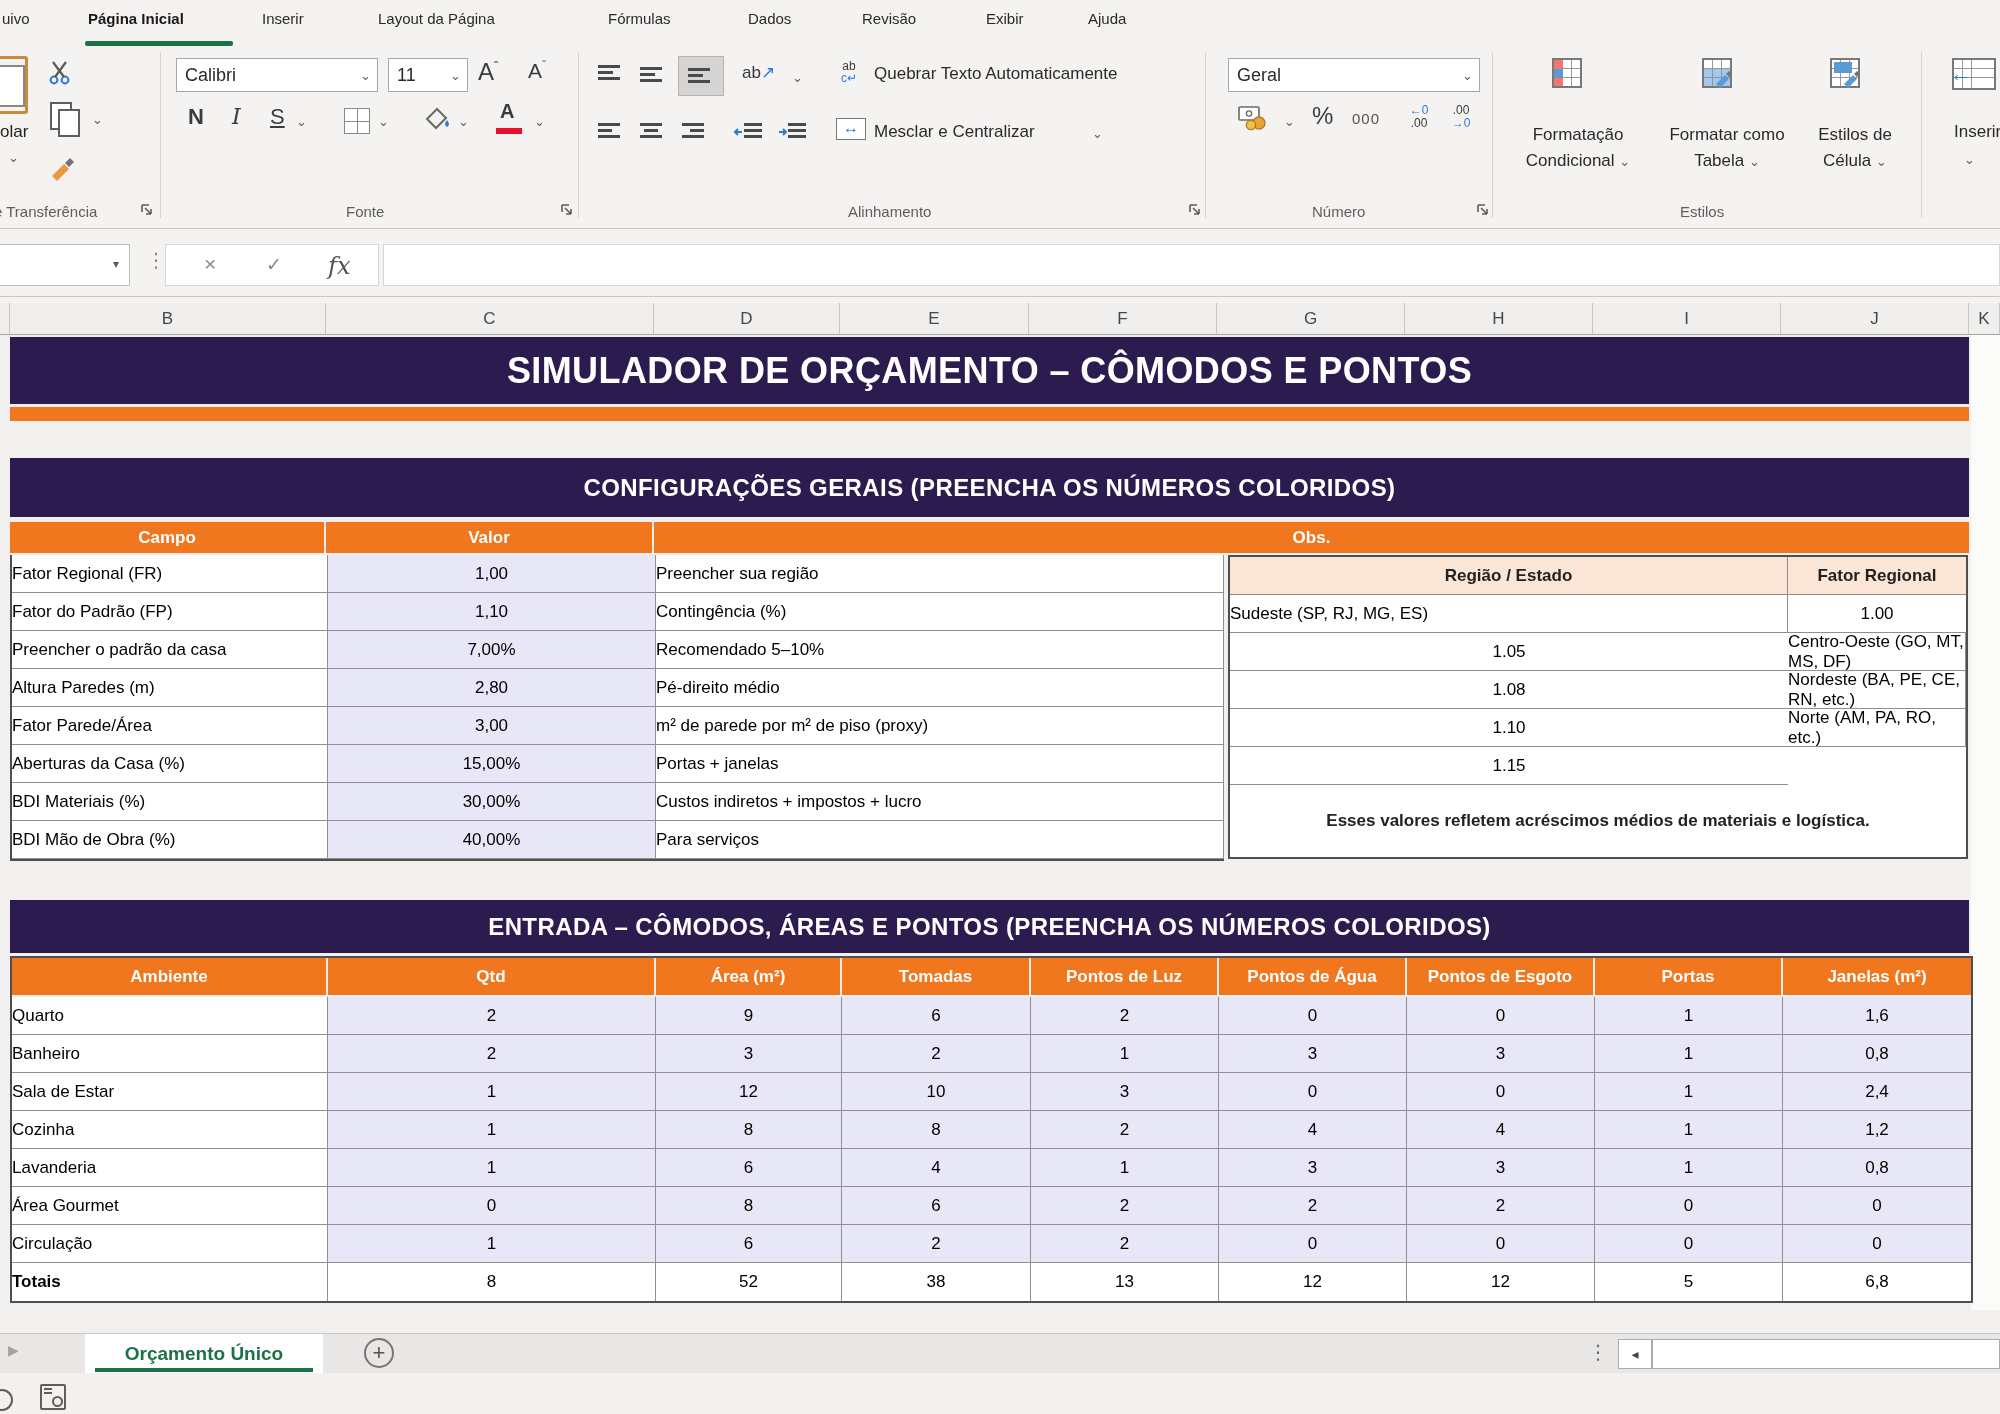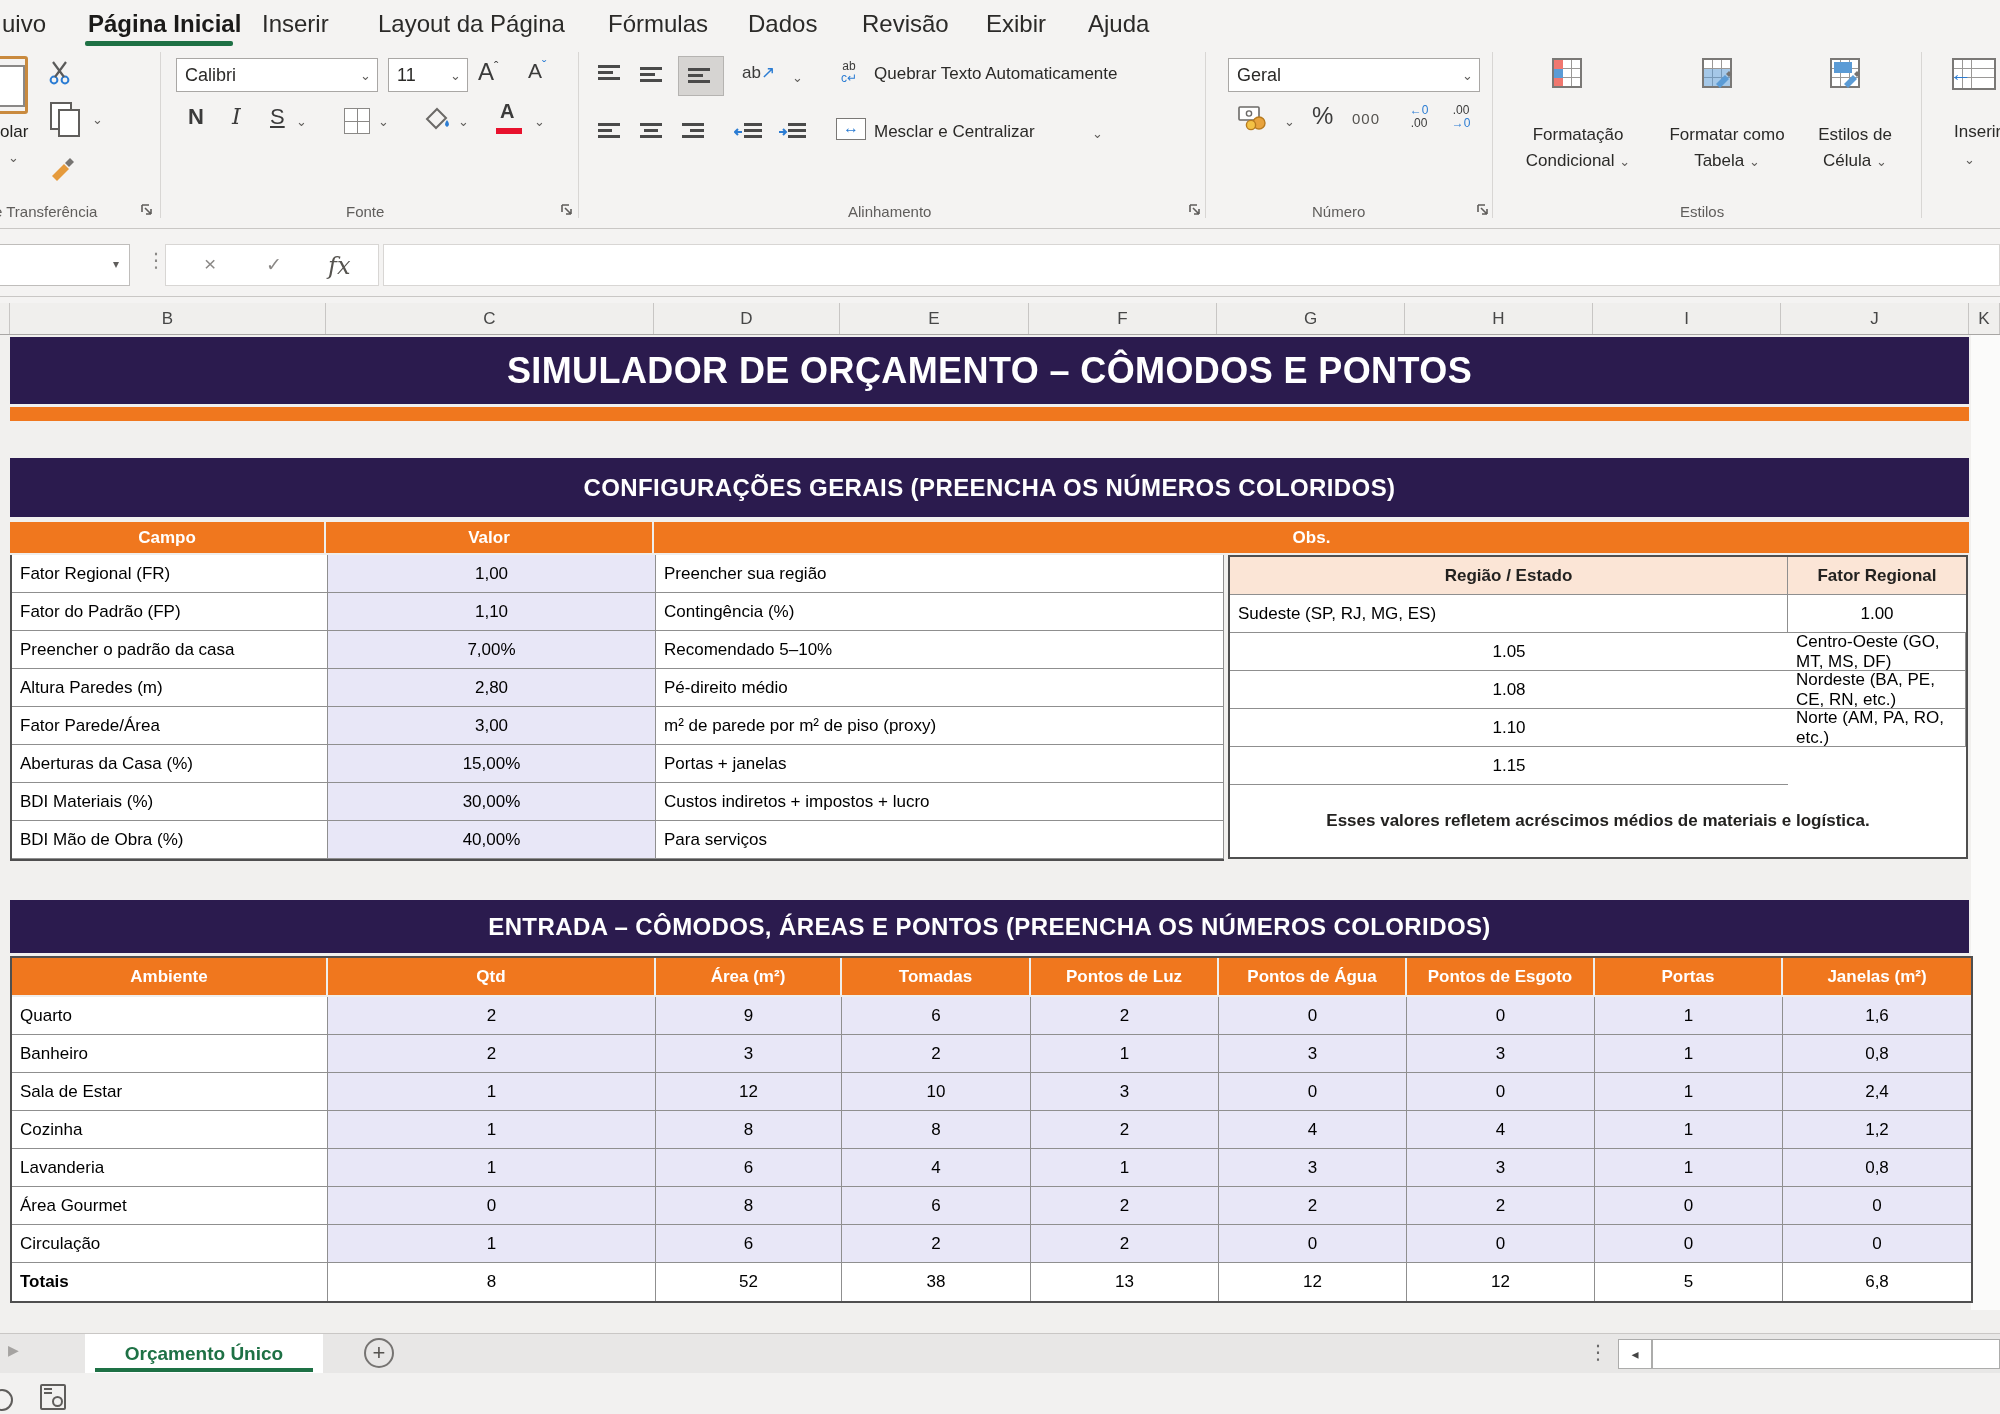--- a/index.html
+++ b/index.html
@@ -1,21 +1,21 @@
 <!DOCTYPE html>
 <html><head>
 <meta charset="utf-8">
 <style>
   html,body{margin:0;padding:0}
   body{width:2000px;height:1414px;position:relative;overflow:hidden;
        font-family:"Liberation Sans",sans-serif;background:#F1F0EE;color:#232220}
   .abs{position:absolute}
   
   #chrome{position:absolute;left:0;top:0;width:2000px;height:297px;background:#F4F3F2}
-  .tab{position:absolute;top:10px;font-size:24px;color:#2b2a28;white-space:nowrap;cursor:default}
+  .tab{position:absolute;top:10px;font-size:15px;color:#2b2a28;white-space:nowrap;cursor:default}
   .tab.active{font-weight:bold;color:#1b1a19}
   .tabuline{position:absolute;left:85px;top:41px;width:148px;height:5px;background:#1E7145;border-radius:2px}
   .vdiv{position:absolute;top:52px;height:166px;width:1px;background:#D8D6D4}
   .glabel{position:absolute;font-size:15px;color:#5f5d5b;white-space:nowrap}
   .wbox{position:absolute;background:#fff;border:1px solid #A9A7A5;box-sizing:border-box;
         display:flex;align-items:center;font-size:18px;color:#2b2a28}
   .wbox .tx{padding-left:8px;flex:1}
   .chev{font-size:13px;color:#5f5d5b}
   .lines{fill:#4a4a4a}
   .selbox{position:absolute;background:#D6D4D2;border:1px solid #B5B3B1;box-sizing:border-box;
@@ -32,21 +32,21 @@
   #fbar{position:absolute;left:0;top:230px;width:2000px;height:67px;background:#F4F3F2;border-bottom:1px solid #C9C7C5;box-sizing:border-box}
   #colstrip{position:absolute;left:0;top:297px;width:2000px;height:38px;background:#F4F3F2;border-bottom:1px solid #A8A6A4;box-sizing:border-box}
   .colh{position:absolute;top:6px;height:31px;background:#F0EFED;border-right:1px solid #C8C6C4;box-sizing:border-box;
         display:flex;align-items:center;justify-content:center;font-size:17px;color:#474747}
   
   #sheet{position:absolute;left:0;top:335px;width:1725px;height:998px;background:#F1F0EE}
   .band{position:absolute;left:10px;width:1959px;background:#2B1B4E;color:#fff;font-weight:bold;
         display:flex;align-items:center;justify-content:center;letter-spacing:.4px;text-align:center}
   .c{box-sizing:border-box;display:flex;align-items:center;font-size:17px;color:#000;
      border-right:1px solid #8f8f8f;border-bottom:1px solid #8f8f8f;background:#fff}
-  .lab{justify-content:flex-start;padding-left:8px}
+  .lab{justify-content:flex-start;}
   .num{justify-content:center}
   .lv{background:#E8E7F7}
   .oh{box-sizing:border-box;background:#F0771E;color:#fff;font-weight:bold;font-size:17px;
       display:flex;align-items:center;justify-content:center;border-right:2px solid #EFEEEC;border-bottom:2px solid #EFEEEC}
   .ph{box-sizing:border-box;background:#FBE5D6;font-weight:bold;font-size:17px;display:flex;align-items:center;justify-content:center;
       border-right:1px solid #8f8f8f;border-bottom:1px solid #8f8f8f}
   .notecell{grid-column:1/3;box-sizing:border-box;background:#fff;display:flex;align-items:center;justify-content:center;
             font-size:17px;font-weight:bold;text-align:center}
   
   #tabstrip{position:absolute;left:0;top:1333px;width:2000px;height:40px;background:#E8E7E6;border-top:1px solid #C9C7C5;box-sizing:border-box}

